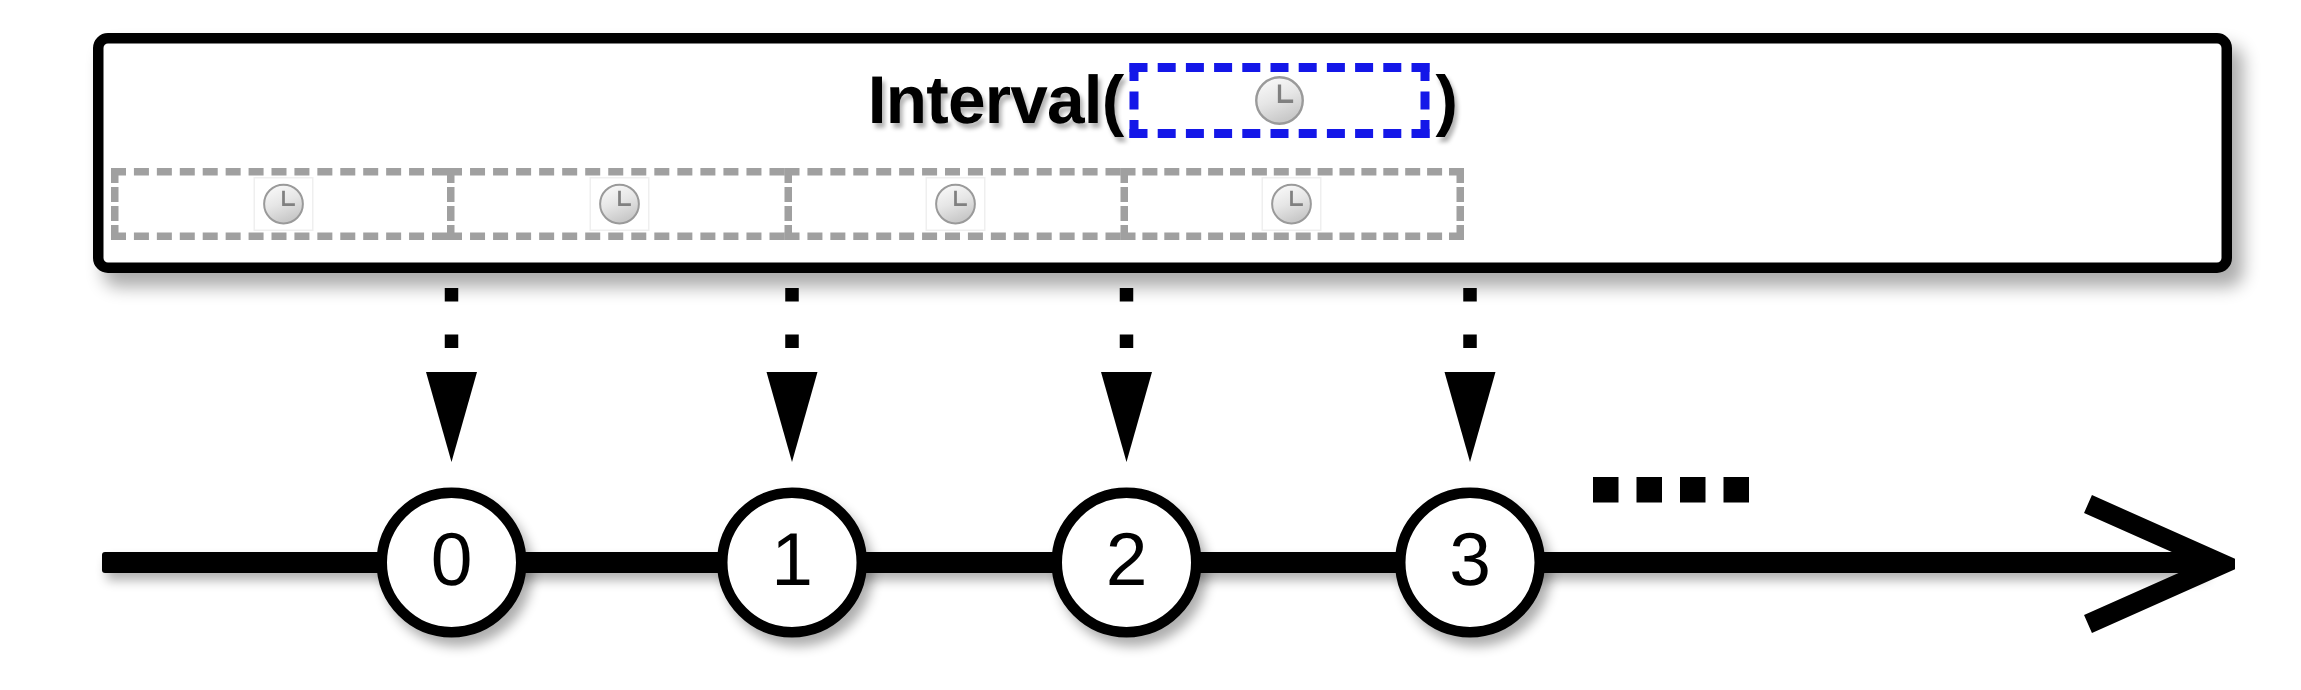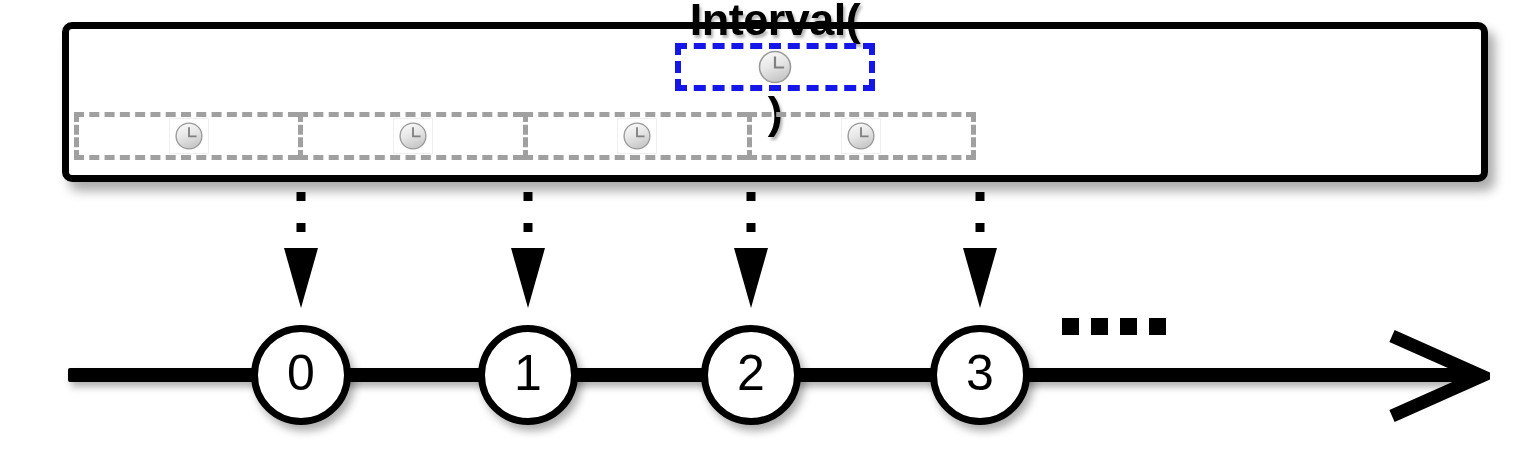--- a/index.html
+++ b/index.html
@@ -36,21 +36,20 @@
   #title-row {
     position: absolute;
     left: 62px;
     top: 30px;
     width: 1426px;
     height: 72px;
     display: flex;
     align-items: center;
     justify-content: center;
     pointer-events: none;
-    flex-direction: column;
   }
   .title-text {
     font-size: 45px;
     font-weight: bold;
     color: #000000;
     letter-spacing: -0.5px;
     line-height: 1;
     text-shadow: 2px 3px 3px rgba(0,0,0,0.30);
   }
   #title-arg-box {

